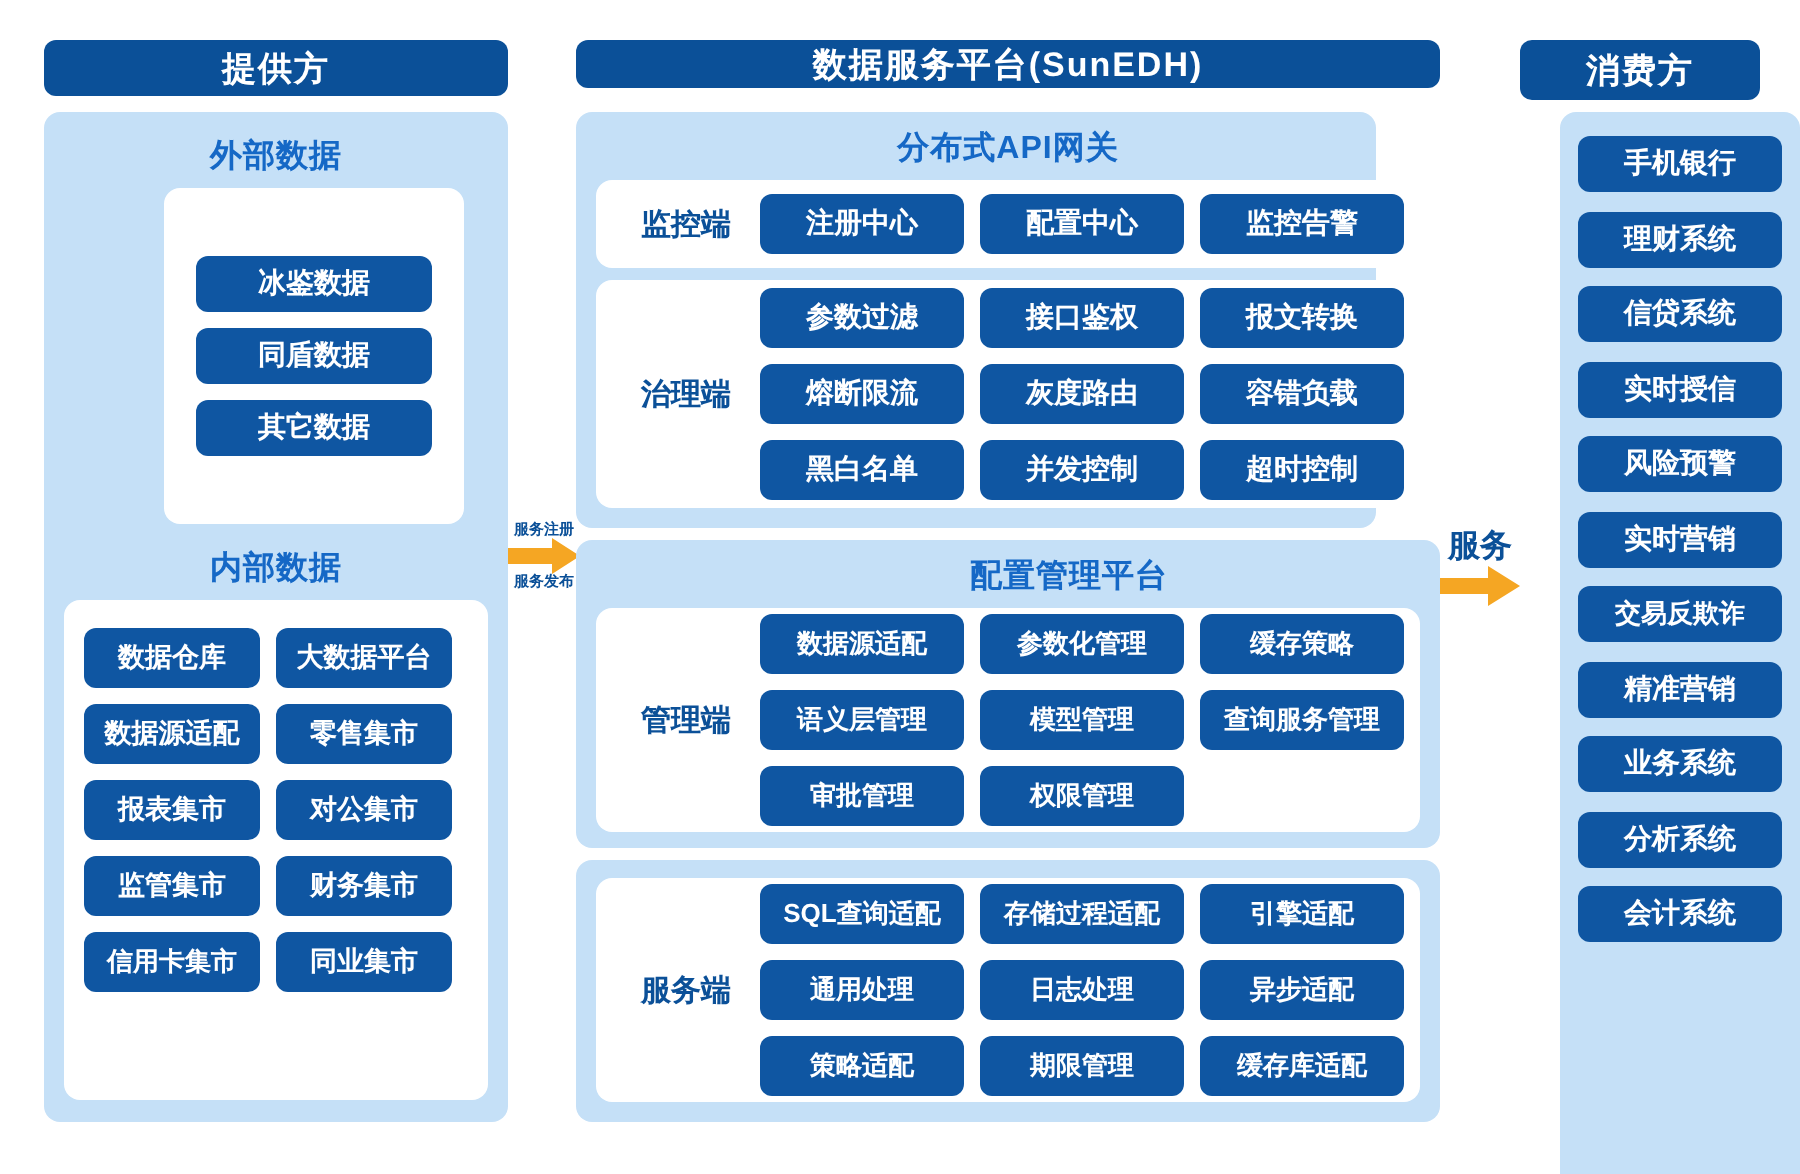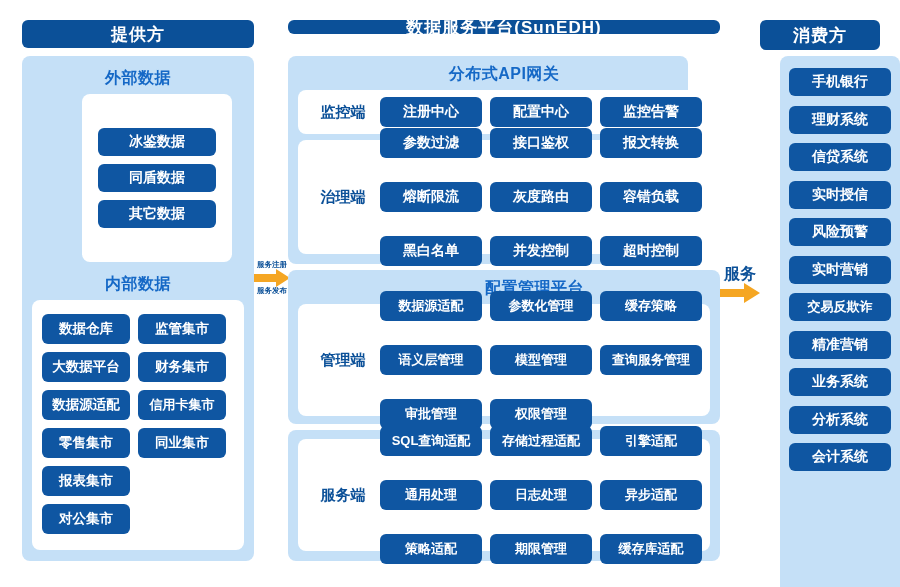--- a/index.html
+++ b/index.html
@@ -61,41 +61,41 @@
   
   .left-header { position: absolute; left: 22px; top: 20px; width: 232px; height: 28px; }
   .left-panel  { position: absolute; left: 22px; top: 56px; width: 232px; height: 505px; }
   .ext-title   { position: absolute; left: 0; top: 12px; width: 232px; }
   .ext-card    { position: absolute; left: 60px; top: 38px; width: 150px; height: 168px;
                  display: flex; flex-direction: column; align-items: center; justify-content: center; gap: 8px; }
   .ext-card .chip { width: 118px; height: 28px; }
   .int-title   { position: absolute; left: 0; top: 218px; width: 232px; }
   .int-card    { position: absolute; left: 10px; top: 244px; width: 212px; height: 250px;
                  display: flex; flex-wrap: wrap; align-content: flex-start;
-                 padding: 14px 10px; gap: 8px 8px; flex-direction: column; }
+                 padding: 14px 10px; gap: 8px 8px; }
   .int-card .chip { width: 88px; height: 30px; font-size: 13.5px; }
 
   
-  .mid-header { position: absolute; left: 288px; top: 20px; width: 432px; height: 14px; }
+  .mid-header { position: absolute; left: 288px; top: 20px; width: 432px; height: 24px; }
   .mid-panel-gw { position: absolute; left: 288px; top: 56px; width: 400px; height: 208px; }
   .gw-title   { position: absolute; left: 0; top: 8px; width: 432px; }
   .gw-card-1  { position: absolute; left: 10px; top: 34px; width: 412px; height: 44px;
                 display: flex; align-items: center; padding: 0 8px; }
   .gw-card-2  { position: absolute; left: 10px; top: 84px; width: 412px; height: 114px;
                 display: flex; align-items: center; padding: 0 8px; }
   .mid-panel-cfg { position: absolute; left: 288px; top: 270px; width: 432px; height: 154px; }
   .cfg-title  { position: absolute; left: 0; top: 8px; width: 493px; }
   .cfg-card   { position: absolute; left: 10px; top: 34px; width: 412px; height: 112px;
                 display: flex; align-items: center; padding: 0 8px; }
   .mid-panel-svc { position: absolute; left: 288px; top: 430px; width: 432px; height: 131px; }
   .svc-card   { position: absolute; left: 10px; top: 9px; width: 412px; height: 112px;
                 display: flex; align-items: center; padding: 0 8px; }
 
   .seg-label { width: 74px; flex: 0 0 74px; }
-  .grid3 { display: grid; grid-template-columns: repeat(3, 1fr); gap: 24px 8px; flex: 1; }
+  .grid3 { display: grid; grid-template-columns: repeat(3, 1fr); gap: 8px 8px; flex: 1; }
   .grid3 .chip { height: 30px; }
   .grid3.one-row .chip { height: 30px; }
   .chip.sm { font-size: 13px; }
 
   
   .right-header { position: absolute; left: 760px; top: 20px; width: 120px; height: 30px; }
   .right-panel  { position: absolute; left: 780px; top: 56px; width: 120px; height: 575px;
                   display: flex; flex-direction: column; align-items: center;
                   padding: 12px 0; gap: 9.5px; }
   .right-panel .chip { width: 102px; height: 28px; }

